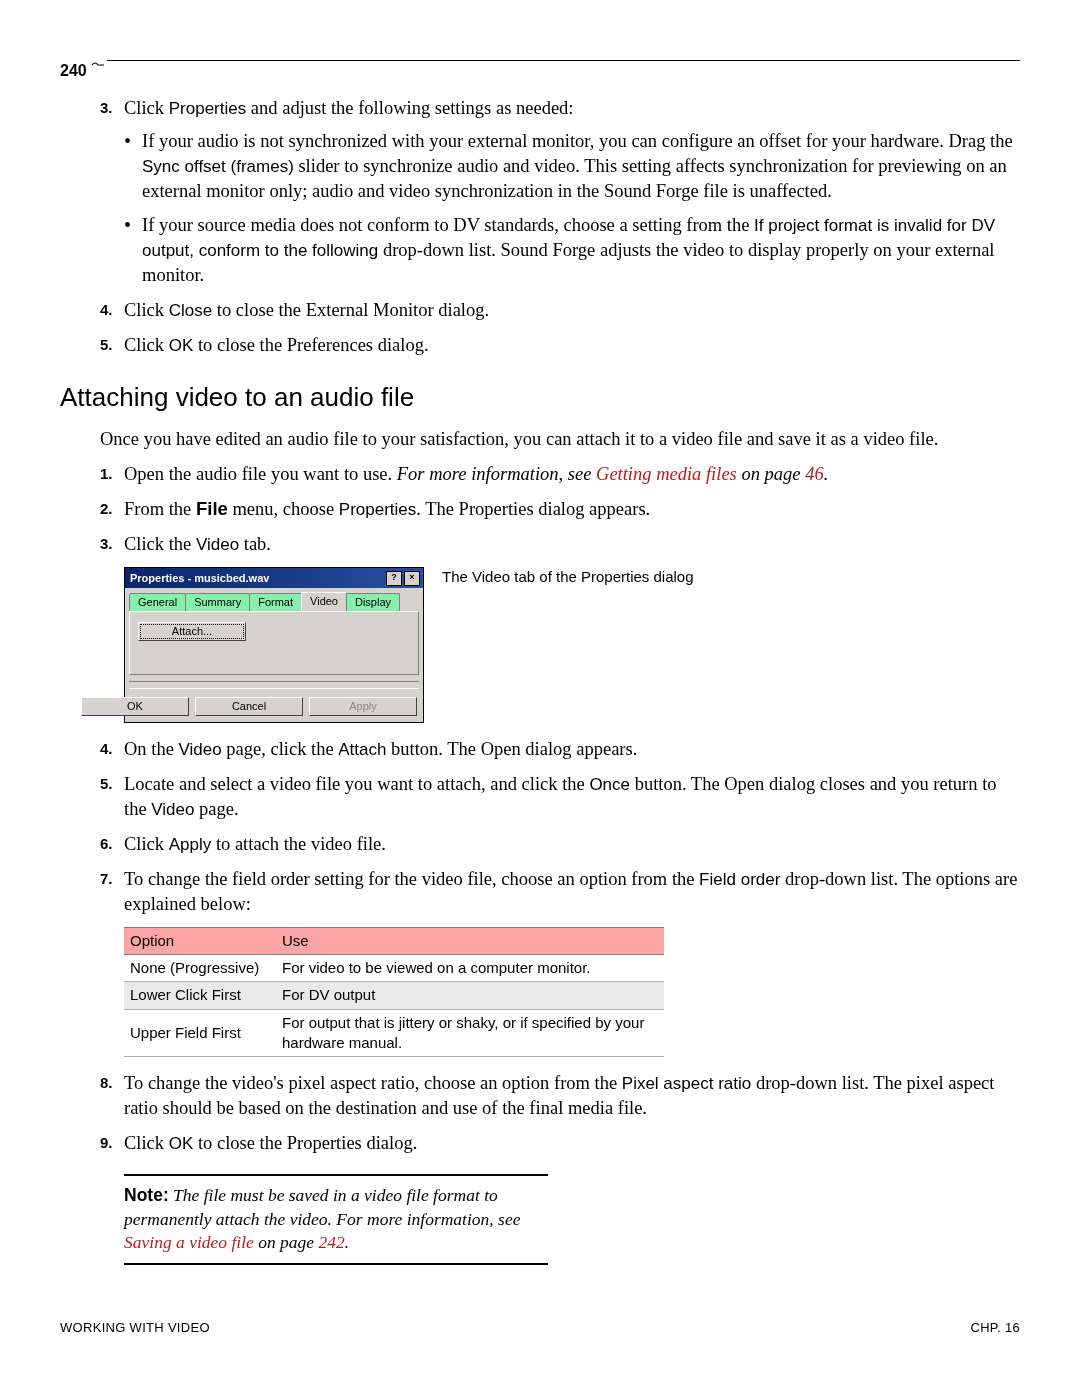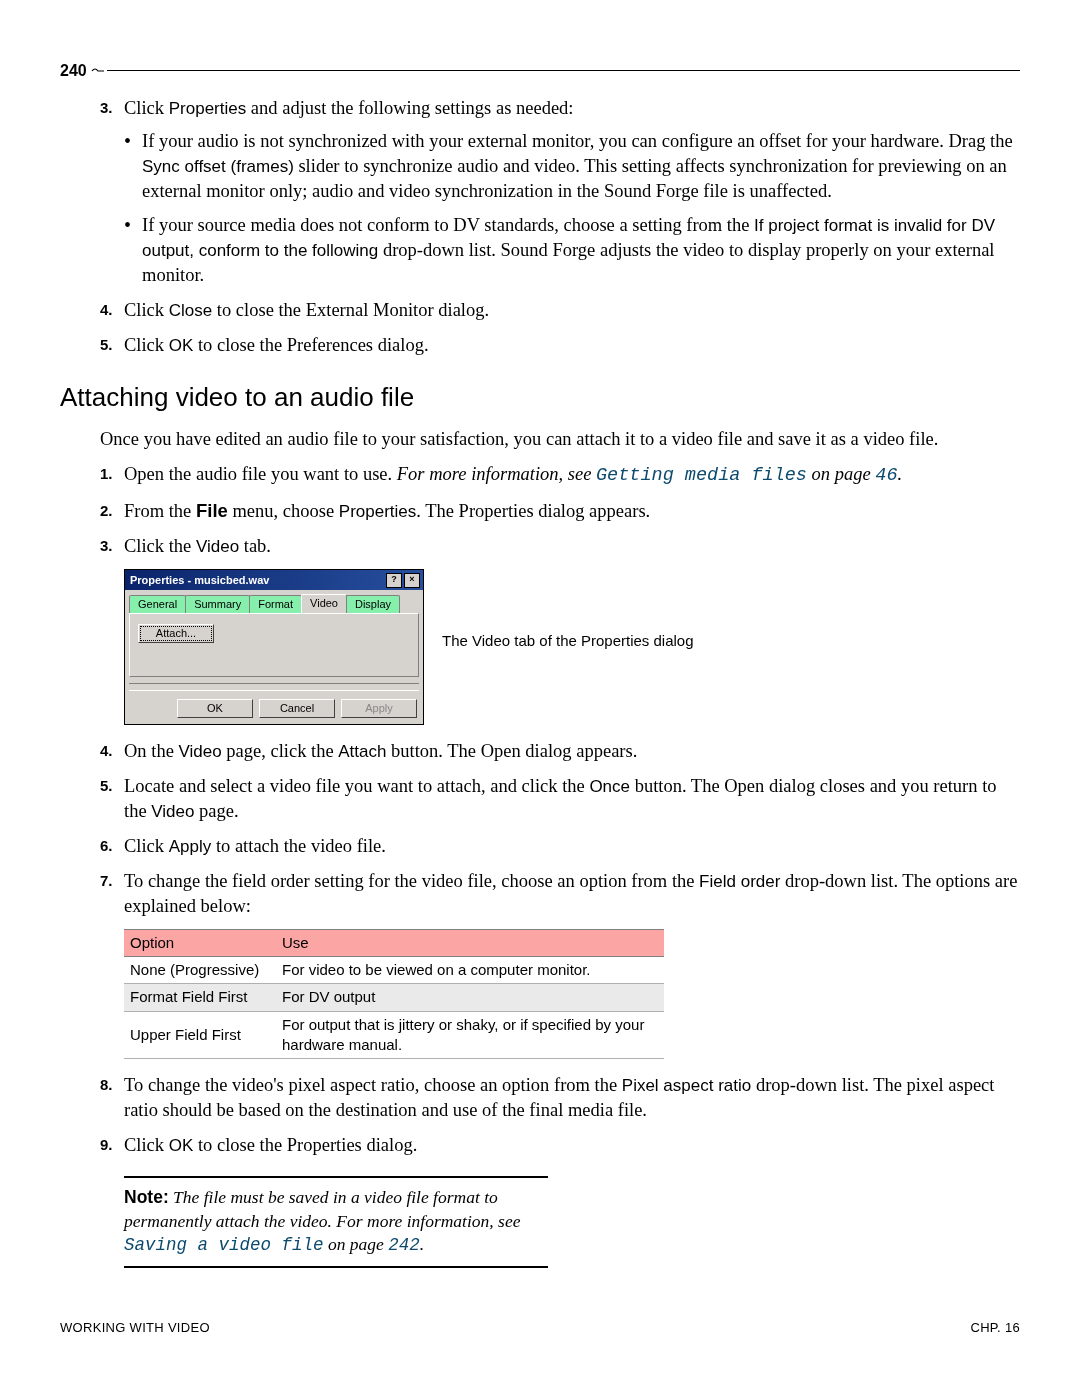--- a/index.html
+++ b/index.html
@@ -17,21 +17,20 @@
   .sans { font-family: Arial, Helvetica, sans-serif; }
   .page {
     position: absolute;
     top: 60px;
     left: 60px;
     right: 60px;
     bottom: 60px;
   }
   .header {
     display: flex;
-    align-items: center;
     margin-bottom: 14px;
   }
   .page-num {
     font-family: Arial, Helvetica, sans-serif;
     font-weight: bold;
     font-size: 16px;
     margin-right: 4px;
   }
   .header-rule {
     flex: 1;
@@ -77,25 +76,25 @@
   }
   .ui { font-family: Arial, Helvetica, sans-serif; font-size: 17px; }
   .ui-bold { font-family: Arial, Helvetica, sans-serif; font-weight: bold; }
   .para { margin: 0 0 10px 40px; }
   h2.section {
     font-family: Arial, Helvetica, sans-serif;
     font-weight: normal;
     font-size: 26px;
     margin: 22px 0 12px 0;
   }
-  .link { color: #0c4a6e; font-family: Liberation Mono, monospace; }
+  .link { color: #b91c1c; }
   .italic { font-style: italic; }
   .fig-row {
     display: flex;
-    align-items: center;
+    align-items: flex-start;
     margin: 8px 0 14px 64px;
   }
   .dialog {
     width: 298px;
     border: 1px solid #000;
     background: #d6d2cd;
     font-family: "MS Sans Serif", Tahoma, Arial, sans-serif;
     font-size: 11px;
     color: #000;
   }
@@ -151,21 +150,21 @@
     padding: 10px 8px 20px 8px;
     height: 32px;
     position: relative;
   }
   .btn {
     background: #d6d2cd;
     border-top: 1px solid #fff;
     border-left: 1px solid #fff;
     border-right: 1px solid #404040;
     border-bottom: 1px solid #404040;
-    padding: 1px 8px;
+    padding: 1px 24px;
     font-family: inherit;
     font-size: 11px;
     min-width: 58px;
     text-align: center;
   }
   .btn.dashed { outline: 1px dotted #000; outline-offset: -3px; }
   .btn.disabled { color: #888; }
   .panel-sep {
     margin: 6px 4px 4px 4px;
     height: 6px;
@@ -331,21 +330,21 @@
     <tbody>
         <tr>
       <th style="width:140px">Option</th>
       <th>Use</th>
     </tr>
     <tr>
       <td>None (Progressive)</td>
       <td>For video to be viewed on a computer monitor.</td>
     </tr>
     <tr class="shade">
-      <td>Format Field First</td>
+      <td>Lower Click First</td>
       <td>For DV output</td>
     </tr>
     <tr>
       <td>Upper Field First</td>
       <td>For output that is jittery or shaky, or if specified by your hardware manual.</td>
     </tr>
   </tbody>
     </table>
 
   <ul class="ol">

